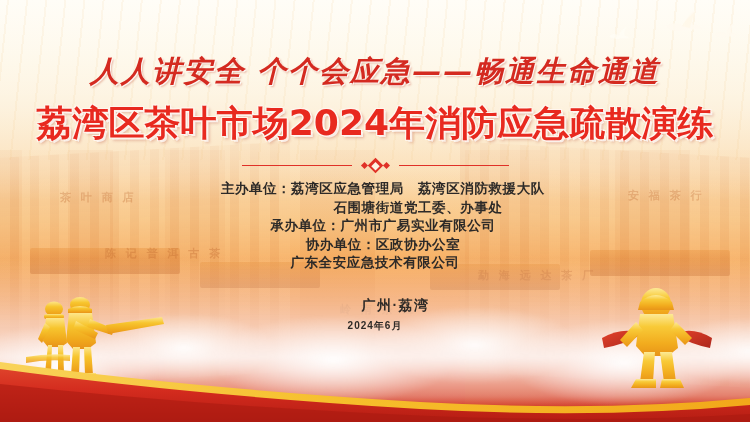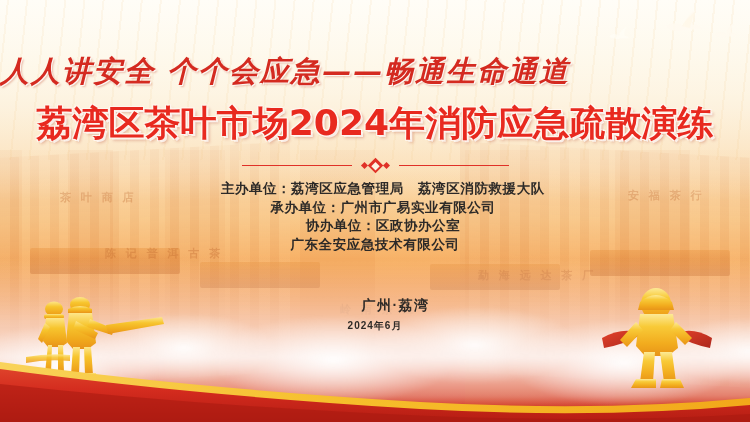--- a/index.html
+++ b/index.html
@@ -119,20 +119,21 @@
   .wave-wrap { position:absolute; left:0; right:0; bottom:0; height:90px; }
 
   
   .sil { position:absolute; bottom:30px; }
   .sil-left  { left:18px;  }
   .sil-right { right:34px; }
 
   
   .slogan {
     position:absolute; top:52px; left:0; right:0;
+    text-align:center;
     font-family:"DejaVu Serif","Liberation Serif",serif;
     font-size:29px;
     font-weight:700;
     font-style:italic;
     letter-spacing:2px;
     color:#d42a20;
     text-shadow:
       1px 1px 0 rgba(255,255,255,.85),
       2px 2px 2px rgba(190,60,30,.30);
     white-space:nowrap;
@@ -368,20 +369,24 @@
       <span class="dot"></span>
     </span>
     <span class="rule"></span>
   </div>
 
   <div class="orgs" id="orgs">
       <div class="org-row">
         <span class="org-label">主办单位：</span>
         <span class="org-value">荔湾区应急管理局　荔湾区消防救援大队</span>
       </div>
+      <div class="org-row org-cont">
+        <span class="org-label">主办单位：</span>
+        <span class="org-value">石围塘街道党工委、办事处</span>
+      </div>
       <div class="org-row">
         <span class="org-label">承办单位：</span>
         <span class="org-value">广州市广易实业有限公司</span>
       </div>
       <div class="org-row">
         <span class="org-label">协办单位：</span>
         <span class="org-value">区政协办公室</span>
       </div>
       <div class="org-row">
         <span class="org-value">广东全安应急技术有限公司</span>

